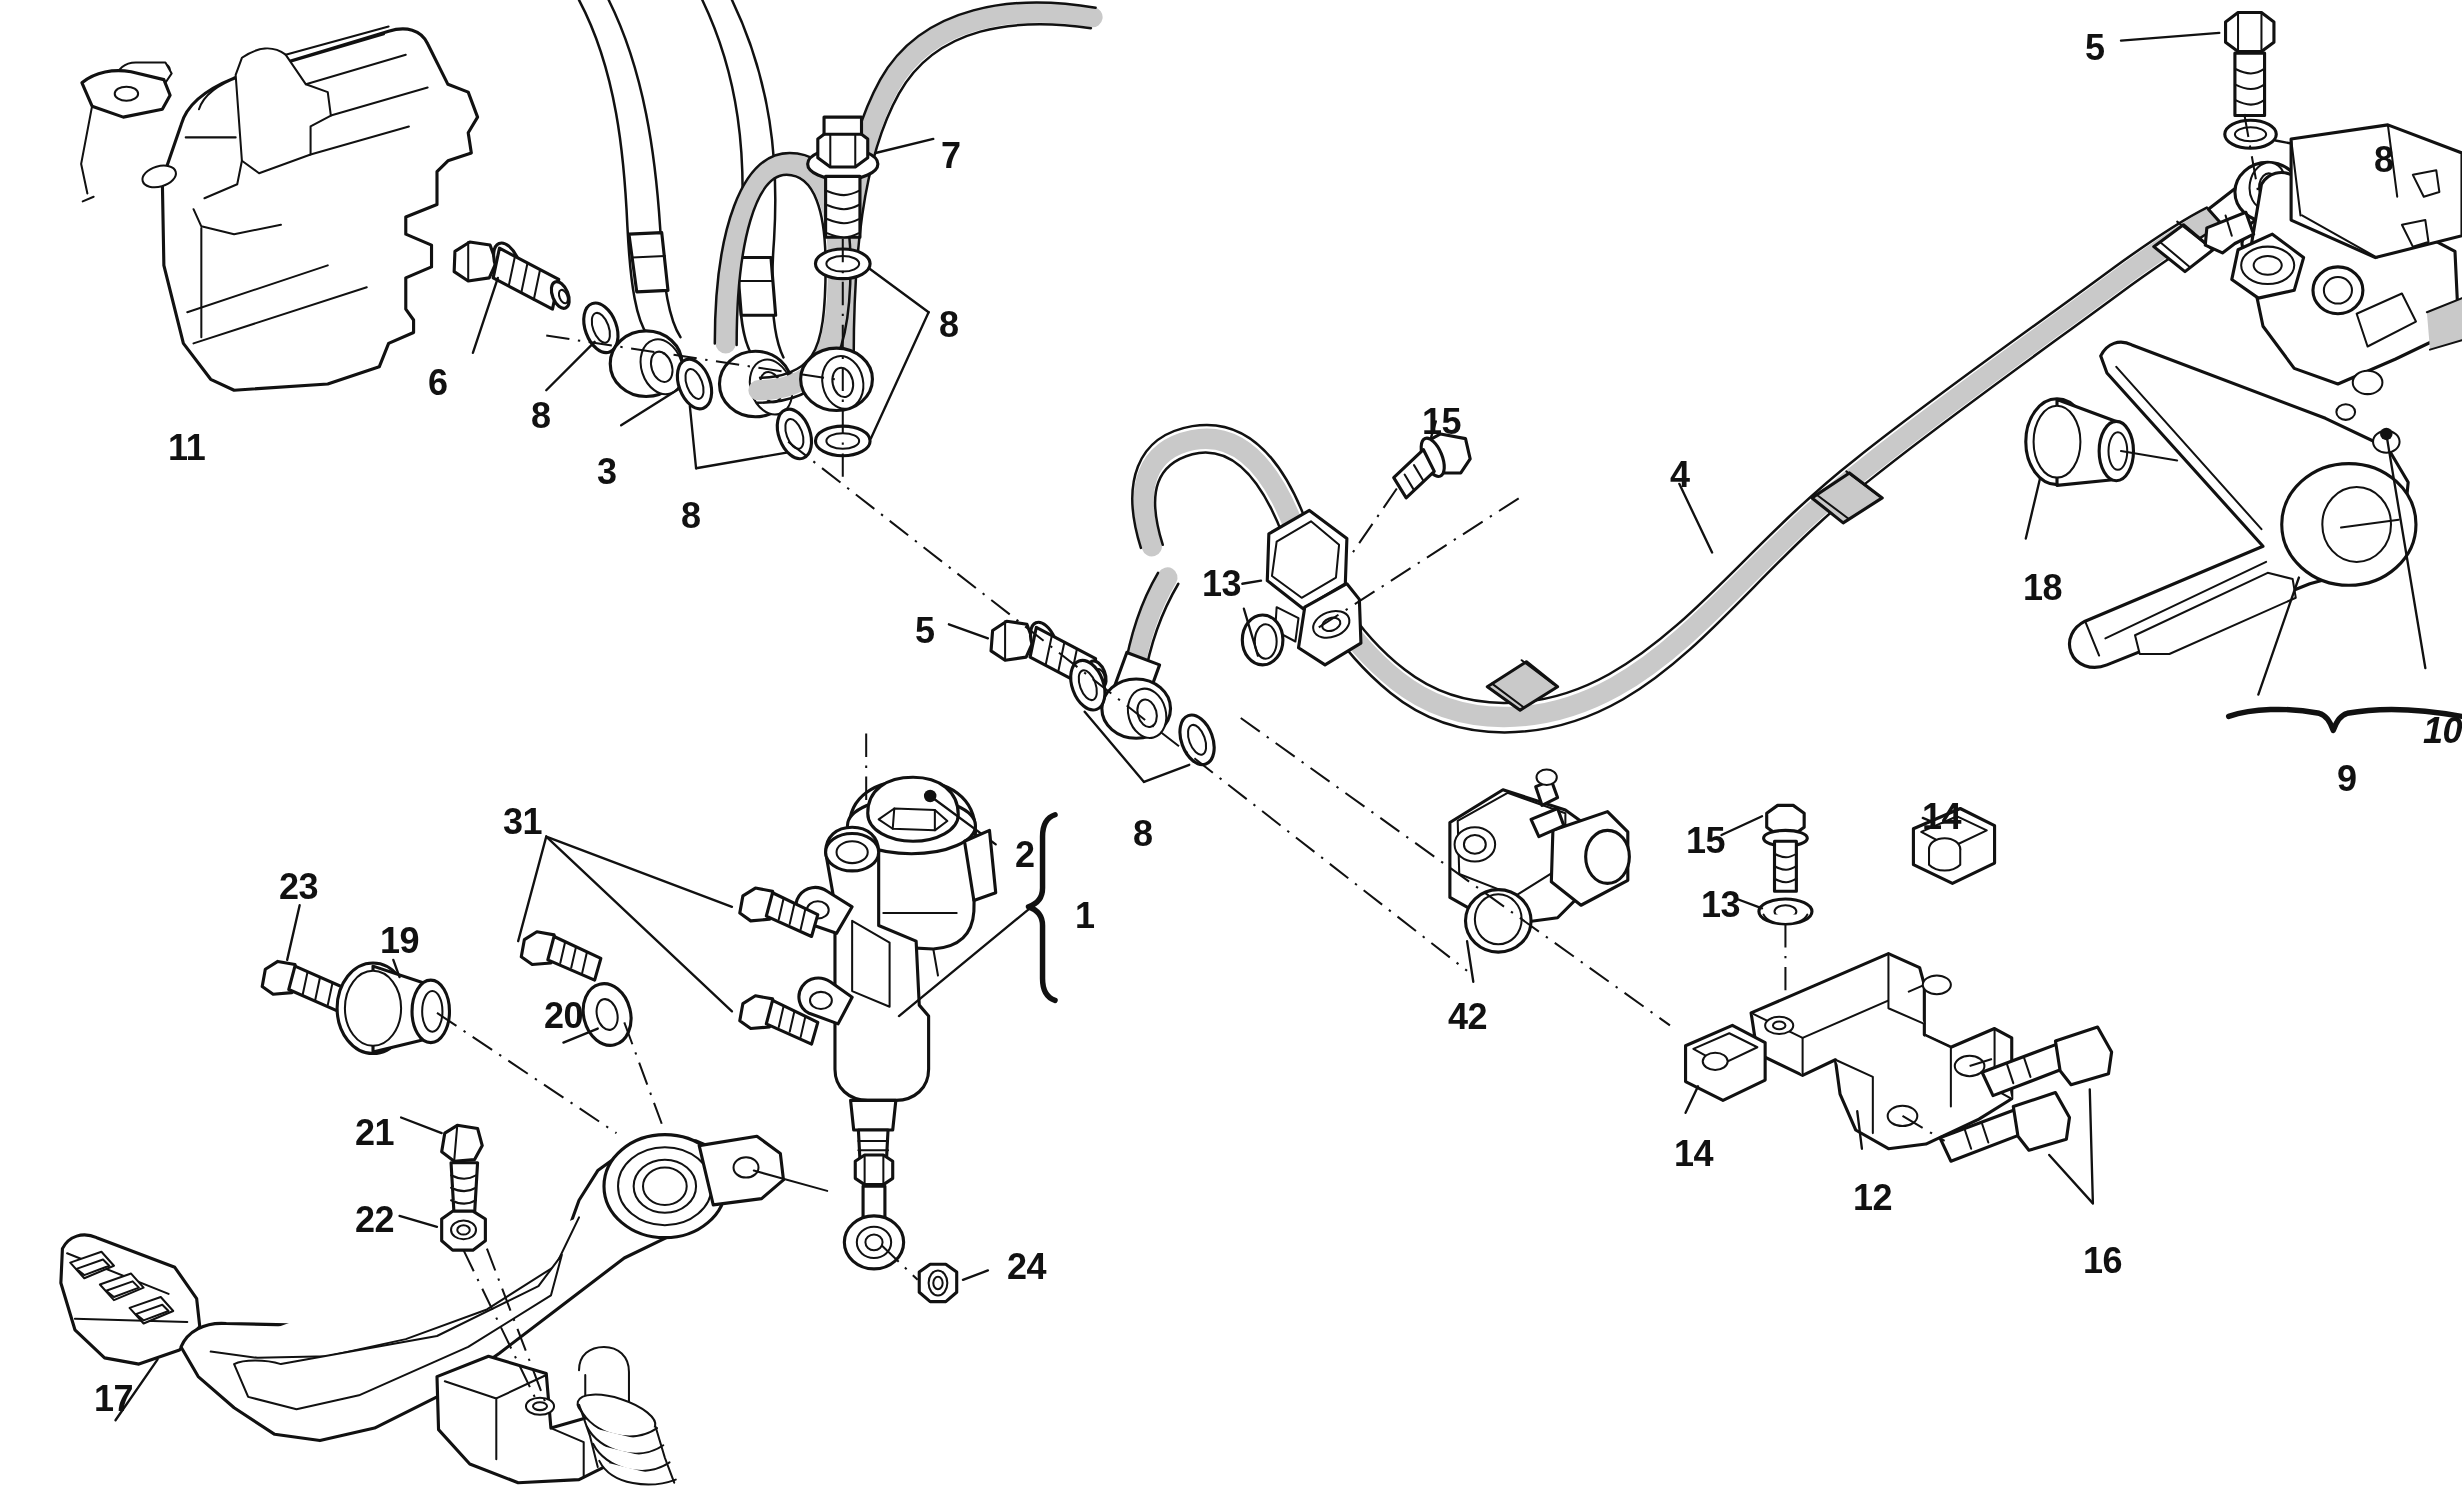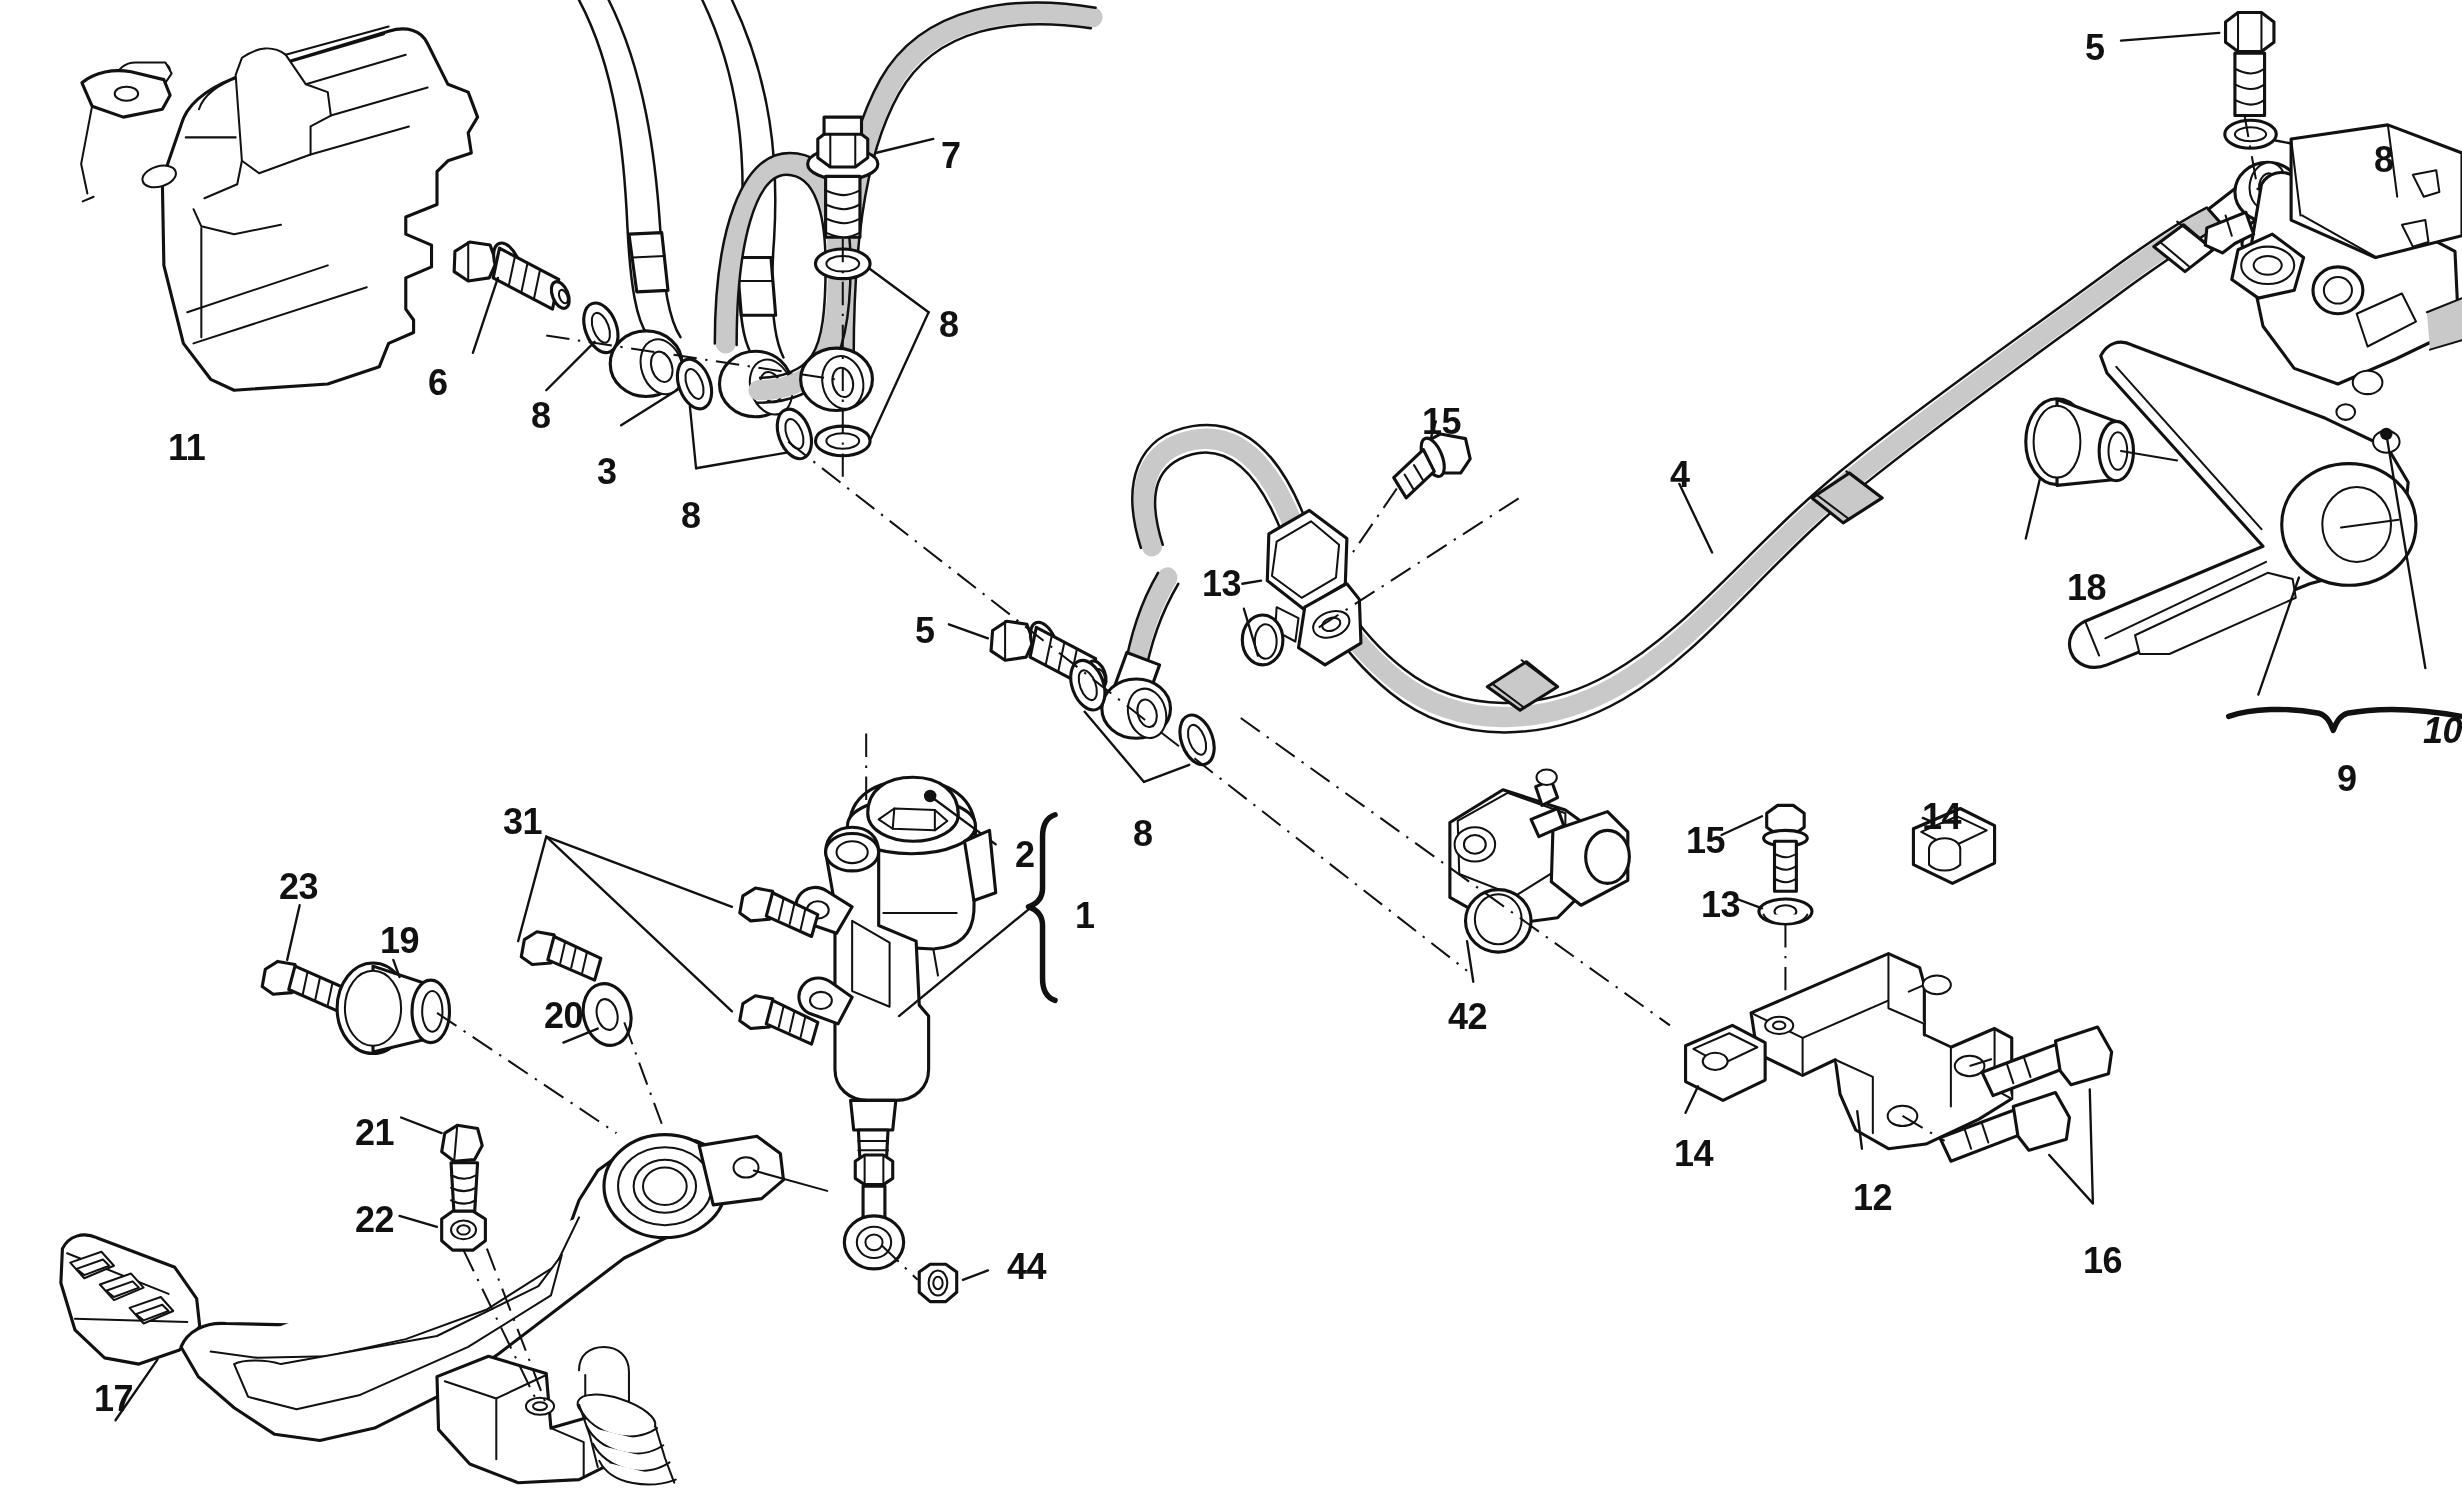--- a/index.html
+++ b/index.html
@@ -626,24 +626,24 @@
 <span class="callout-label" style="left:168px;top:430px;">11</span>
 <span class="callout-label" style="left:1853px;top:1180px;">12</span>
 <span class="callout-label" style="left:1202px;top:566px;">13</span>
 <span class="callout-label" style="left:1701px;top:887px;">13</span>
 <span class="callout-label" style="left:1922px;top:799px;">14</span>
 <span class="callout-label" style="left:1674px;top:1136px;">14</span>
 <span class="callout-label" style="left:1422px;top:404px;">15</span>
 <span class="callout-label" style="left:1686px;top:823px;">15</span>
 <span class="callout-label" style="left:2083px;top:1243px;">16</span>
 <span class="callout-label" style="left:94px;top:1381px;">17</span>
-<span class="callout-label" style="left:2023px;top:570px;margin-left:44px;">18</span>
+<span class="callout-label" style="left:2023px;top:570px;">18</span>
 <span class="callout-label" style="left:380px;top:923px;">19</span>
 <span class="callout-label" style="left:544px;top:998px;">20</span>
 <span class="callout-label" style="left:355px;top:1115px;">21</span>
 <span class="callout-label" style="left:355px;top:1202px;text-align:center;">22</span>
 <span class="callout-label" style="left:279px;top:869px;">23</span>
-<span class="callout-label" style="left:1007px;top:1249px;">44</span>
+<span class="callout-label" style="left:1007px;top:1249px;">24</span>
 <span class="callout-label" style="left:503px;top:804px;">31</span>
 <span class="callout-label" style="left:1448px;top:999px;">42</span>
 
 </div>
 
 
 </body></html>

